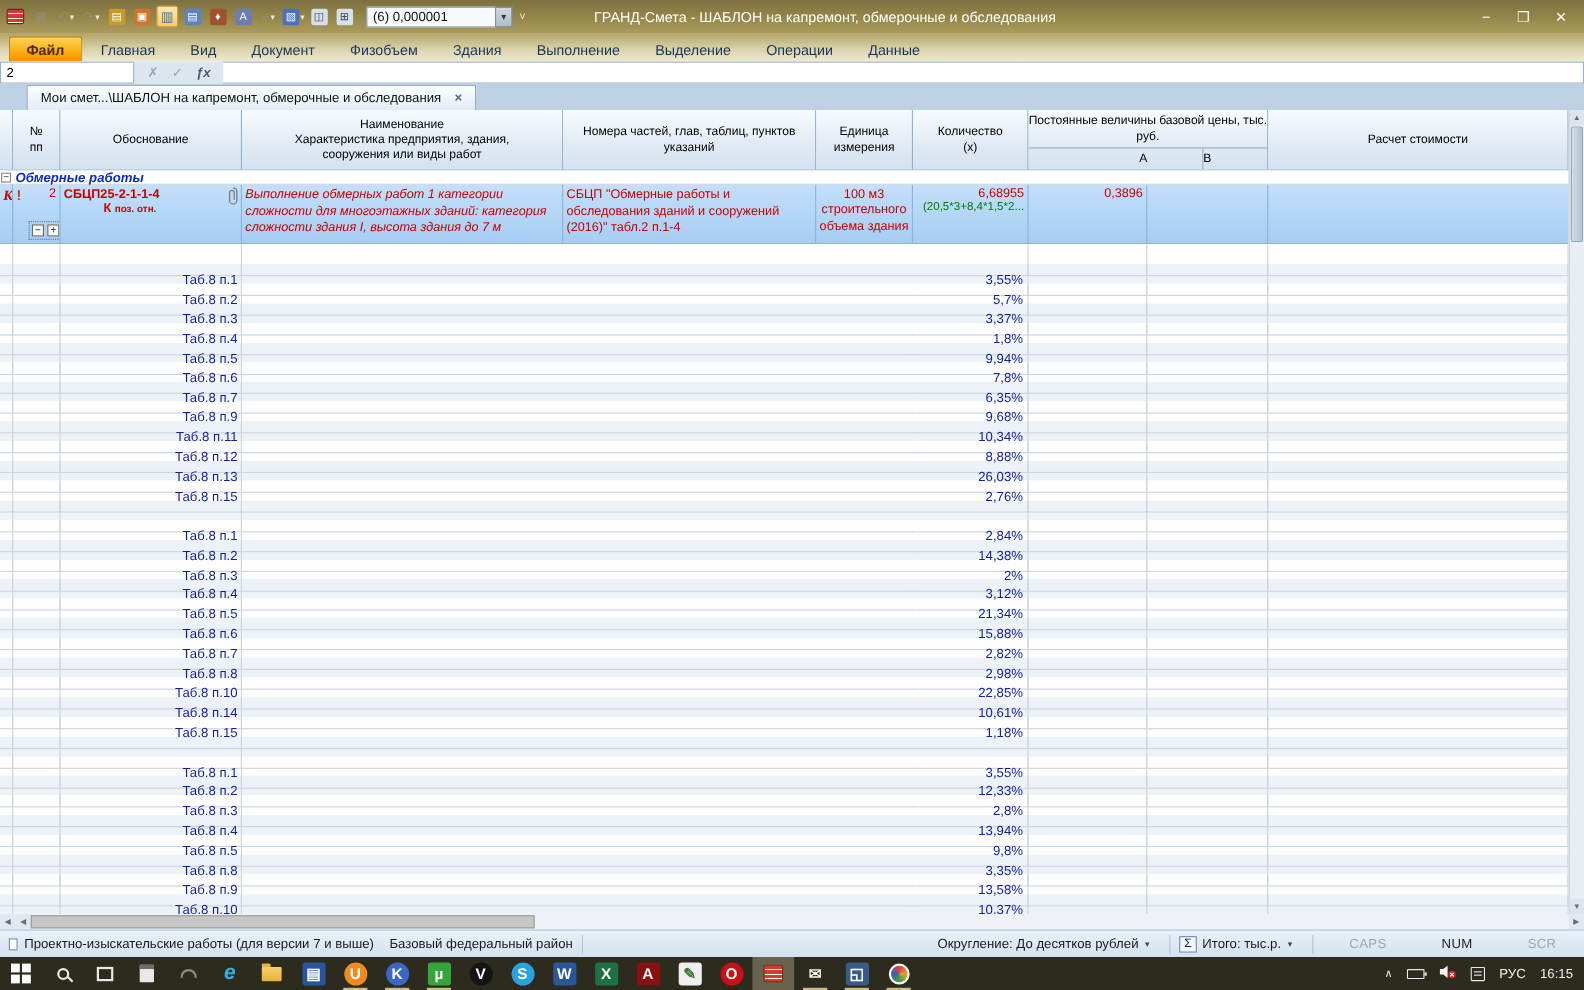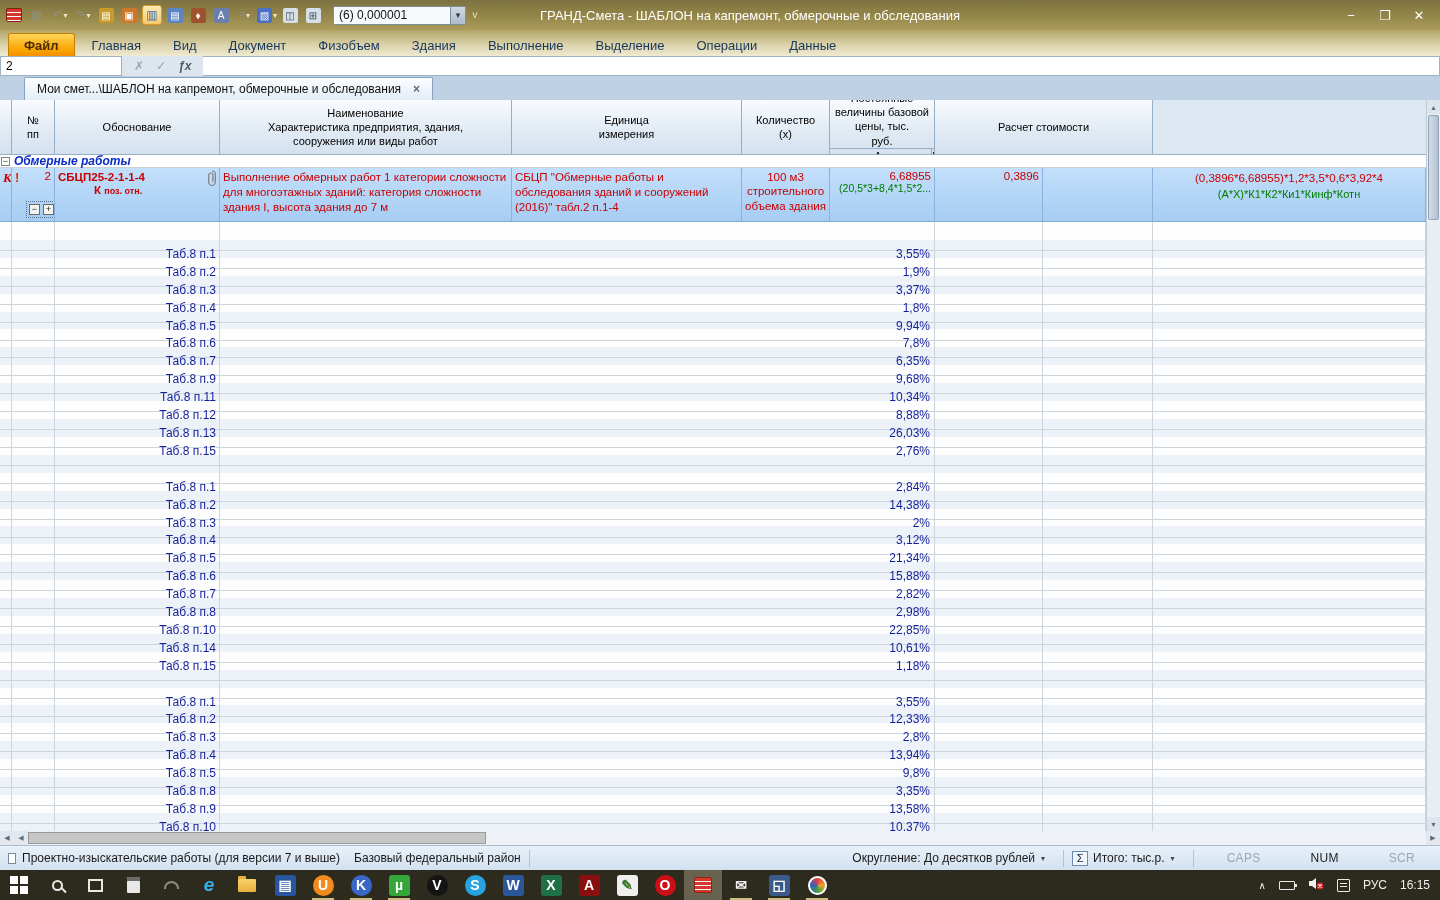--- a/index.html
+++ b/index.html
@@ -92,21 +92,21 @@
   .sel-num { display:flex; justify-content:space-between; align-items:flex-start; }
   .flag { color:#e03000; font-weight:bold; font-size:13px; }
   .sel-code { font-weight:bold; line-height:1.25; }
   .sel-code2 { font-weight:bold;padding-left:36px; }
   .sel-code2 small { font-weight:bold; font-size:9px; }
   .paperclip { position:absolute; right:2px; top:2px; }
   .pm-box { position:absolute; left:14px; bottom:3px; display:flex; gap:3px; padding:2px;
     border:1px dotted #5a718a; }
   .pm { width:11px; height:11px; border:1px solid #6a6a6a; background:#f4f4f0; color:#222;
     font-size:9px; line-height:9px; text-align:center; }
-  .sel-name { line-height:1.3; }
+  .sel-name { line-height:1.3;font-style:italic; }
   .sel-nomera { line-height:1.3; }
   .sel-unit { text-align:center; line-height:1.25; white-space:pre-line; }
   .sel-qty { text-align:right; }
   .sel-qty .green, .green { color:#007b00; }
   .sel-qty .green { font-size:10.5px; }
   .sel-a { text-align:right; }
   .sel-calc { text-align:center; line-height:1.45; }
   .sel-calc .green { font-size:11px; }
 
   
@@ -281,20 +281,22 @@
 </div>
 
 <div id="thead" class="abs">
   <div class="th"></div>
   <div class="th">№
 пп</div>
   <div class="th">Обоснование</div>
   <div class="th">Наименование
 Характеристика предприятия, здания,
 сооружения или виды работ</div>
+  <div class="th">Номера частей, глав, таблиц, пунктов
+указаний</div>
   <div class="th">Единица
 измерения</div>
   <div class="th">Количество
 (х)</div>
   <div class="th th-ab">
     <div class="top">Постоянные величины базовой цены, тыс.
 руб.</div>
     <div class="bot">
       <div class="ab a">А</div>
       <div class="ab b">В</div>
@@ -334,24 +336,20 @@
   <div class="cell sel-nomera">СБЦП "Обмерные работы и обследования зданий и сооружений (2016)" табл.2 п.1-4</div>
   <div class="cell sel-unit">100 м3
 строительного
 объема здания</div>
   <div class="cell sel-qty">
     <div>6,68955</div>
     <div class="green">(20,5*3+8,4*1,5*2...</div>
   </div>
   <div class="cell sel-a">0,3896</div>
   <div class="cell"></div>
-  <div class="cell sel-calc">
-    <div>(0,3896*6,68955)*1,2*3,5*0,6*3,92*4</div>
-    <div class="green">(А*Х)*К1*К2*Ки1*Кинф*Котн</div>
-  </div>
 </div>
 
 <div id="rows" class="abs">
     <div class="row">
       <div class="c"></div>
       <div class="c"></div>
       <div class="c ref"></div>
       <div class="c nm">&lt;&lt;&lt;&lt;&lt;&lt;Здания каркасные - одноэтажные&gt;&gt;&gt;&gt;&gt;&gt;</div>
       <div class="c qty"></div>
       <div class="c"></div>
@@ -366,21 +364,21 @@
       <div class="c qty">3,55%</div>
       <div class="c"></div>
       <div class="c"></div>
       <div class="c"></div>
     </div>
     <div class="row">
       <div class="c"></div>
       <div class="c"></div>
       <div class="c ref">Таб.8 п.2</div>
       <div class="c nm">Поэтажные планы здания</div>
-      <div class="c qty">1,9%</div>
+      <div class="c qty">5,7%</div>
       <div class="c"></div>
       <div class="c"></div>
       <div class="c"></div>
     </div>
     <div class="row alt">
       <div class="c"></div>
       <div class="c"></div>
       <div class="c ref">Таб.8 п.3</div>
       <div class="c nm">Планы колонн и связей, подкрановых и тормозных конструкций с узлами сопряжений</div>
       <div class="c qty">3,37%</div>

